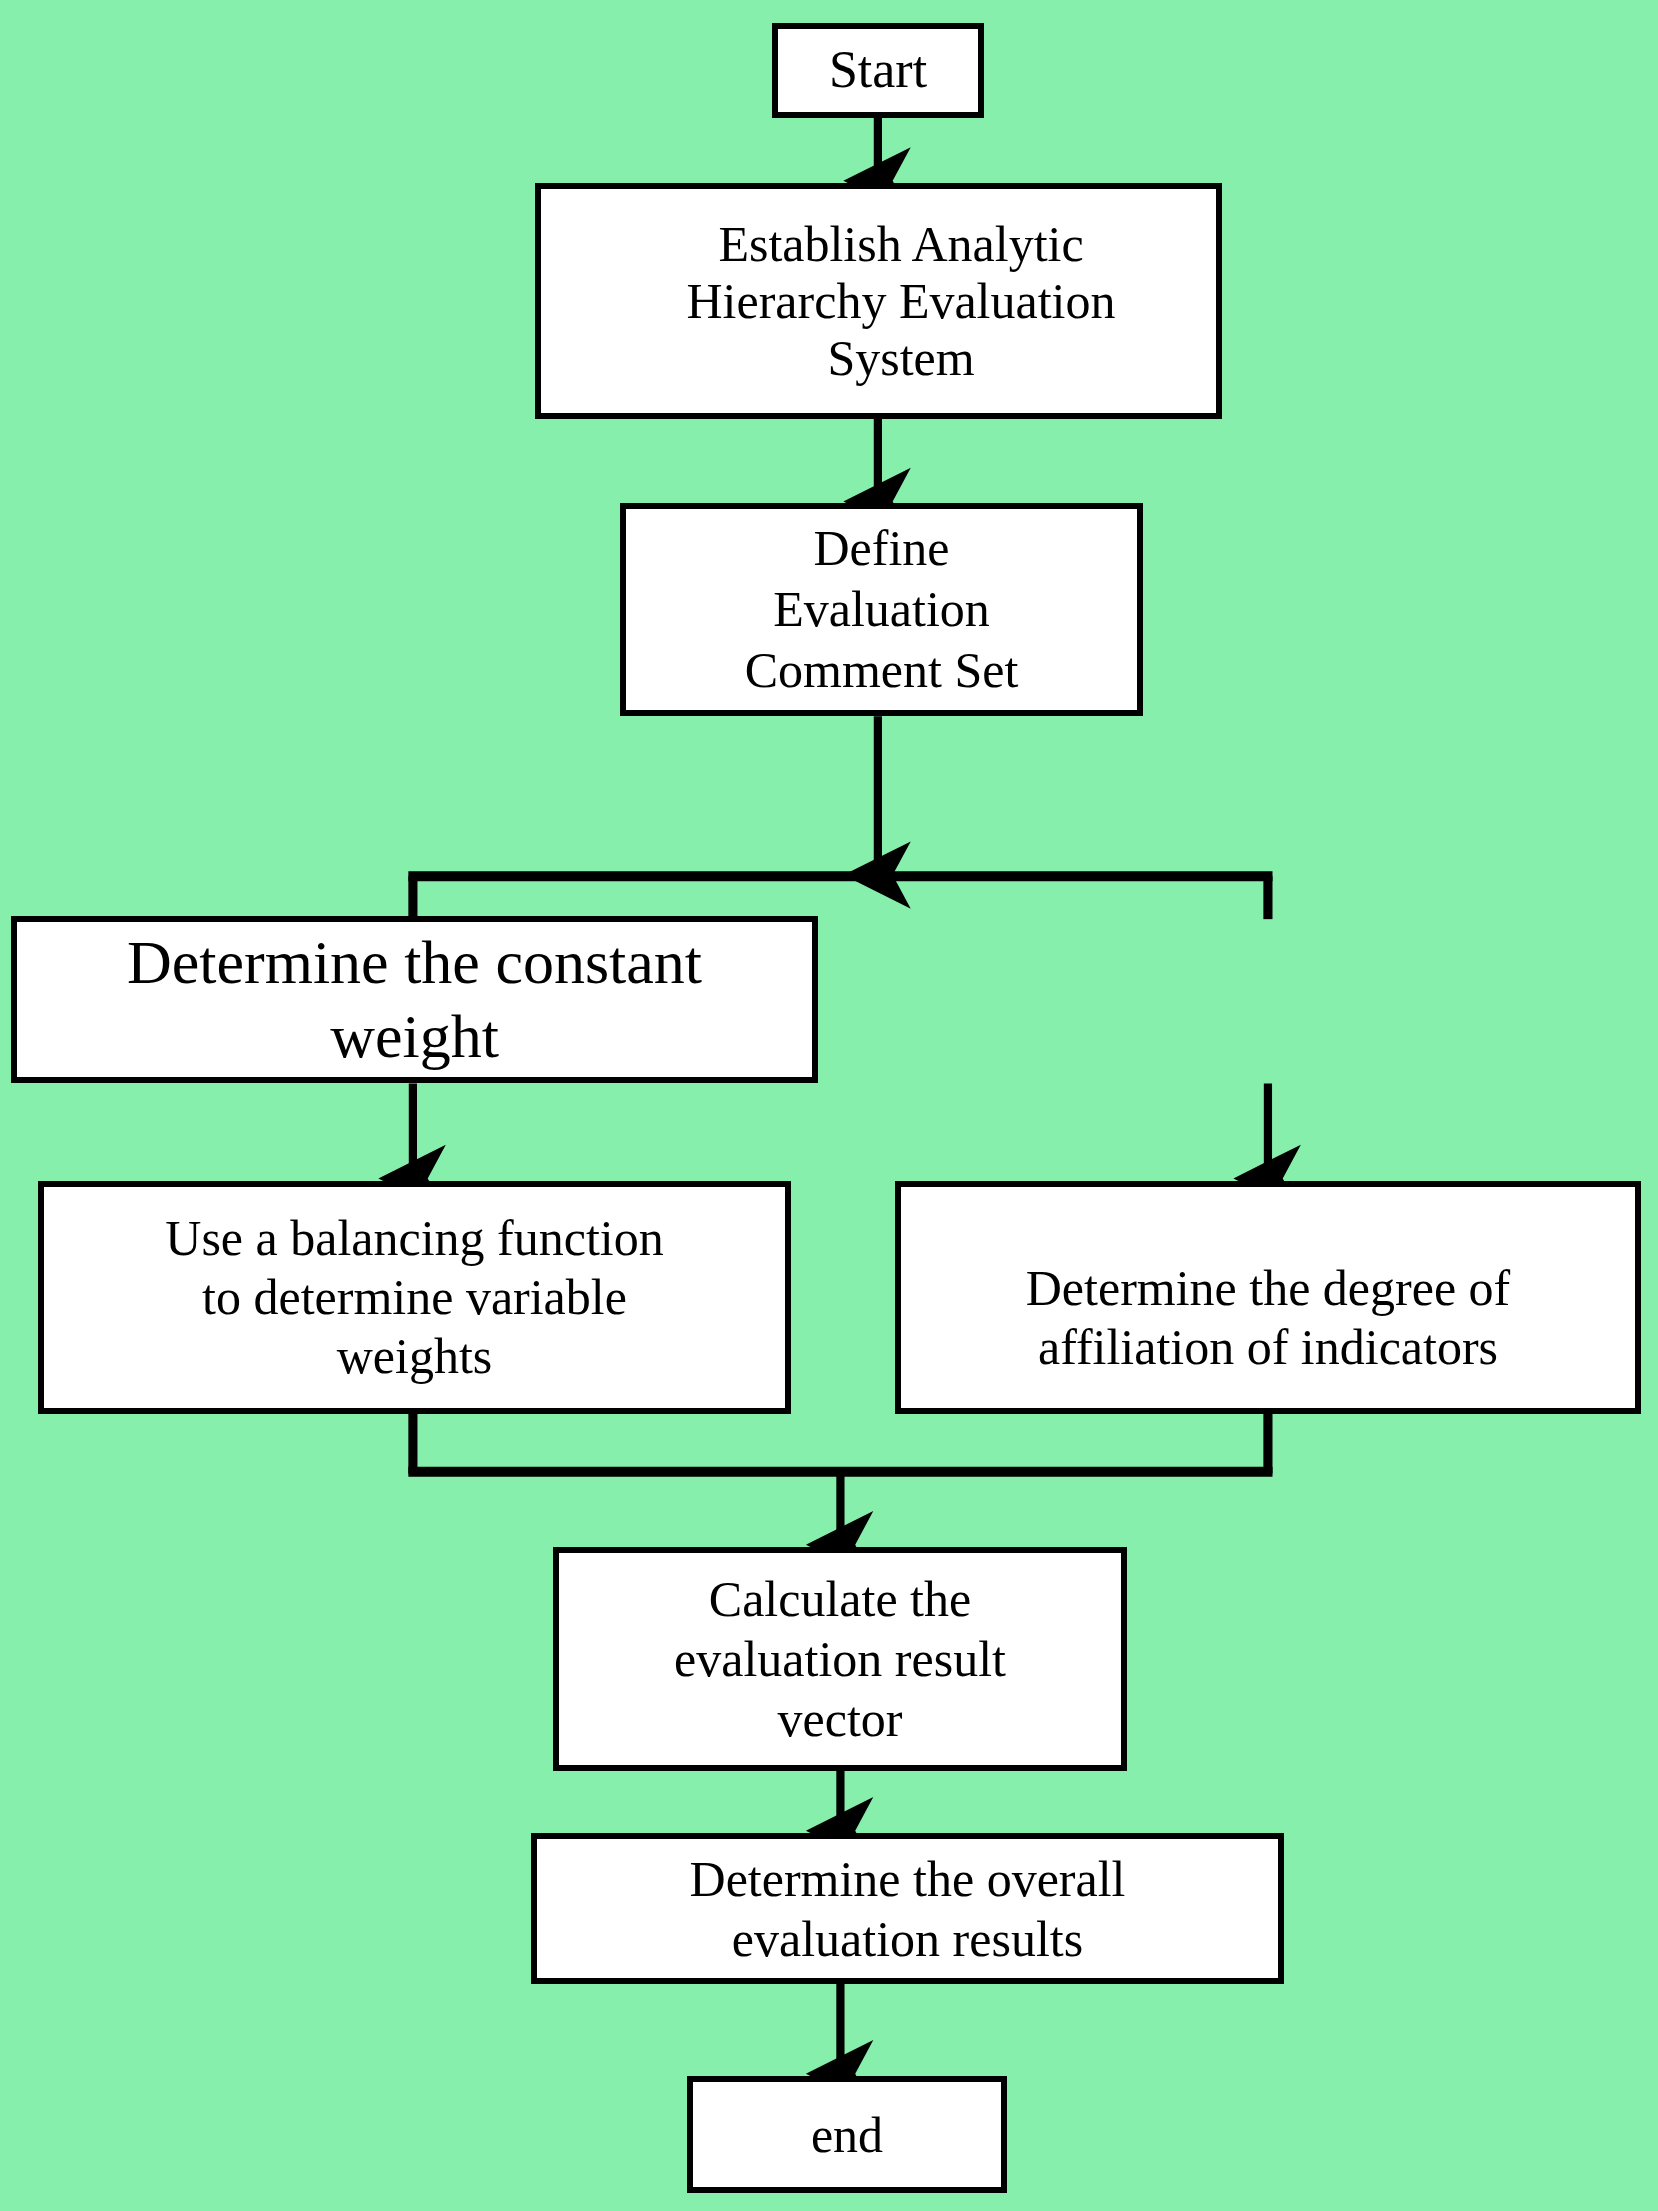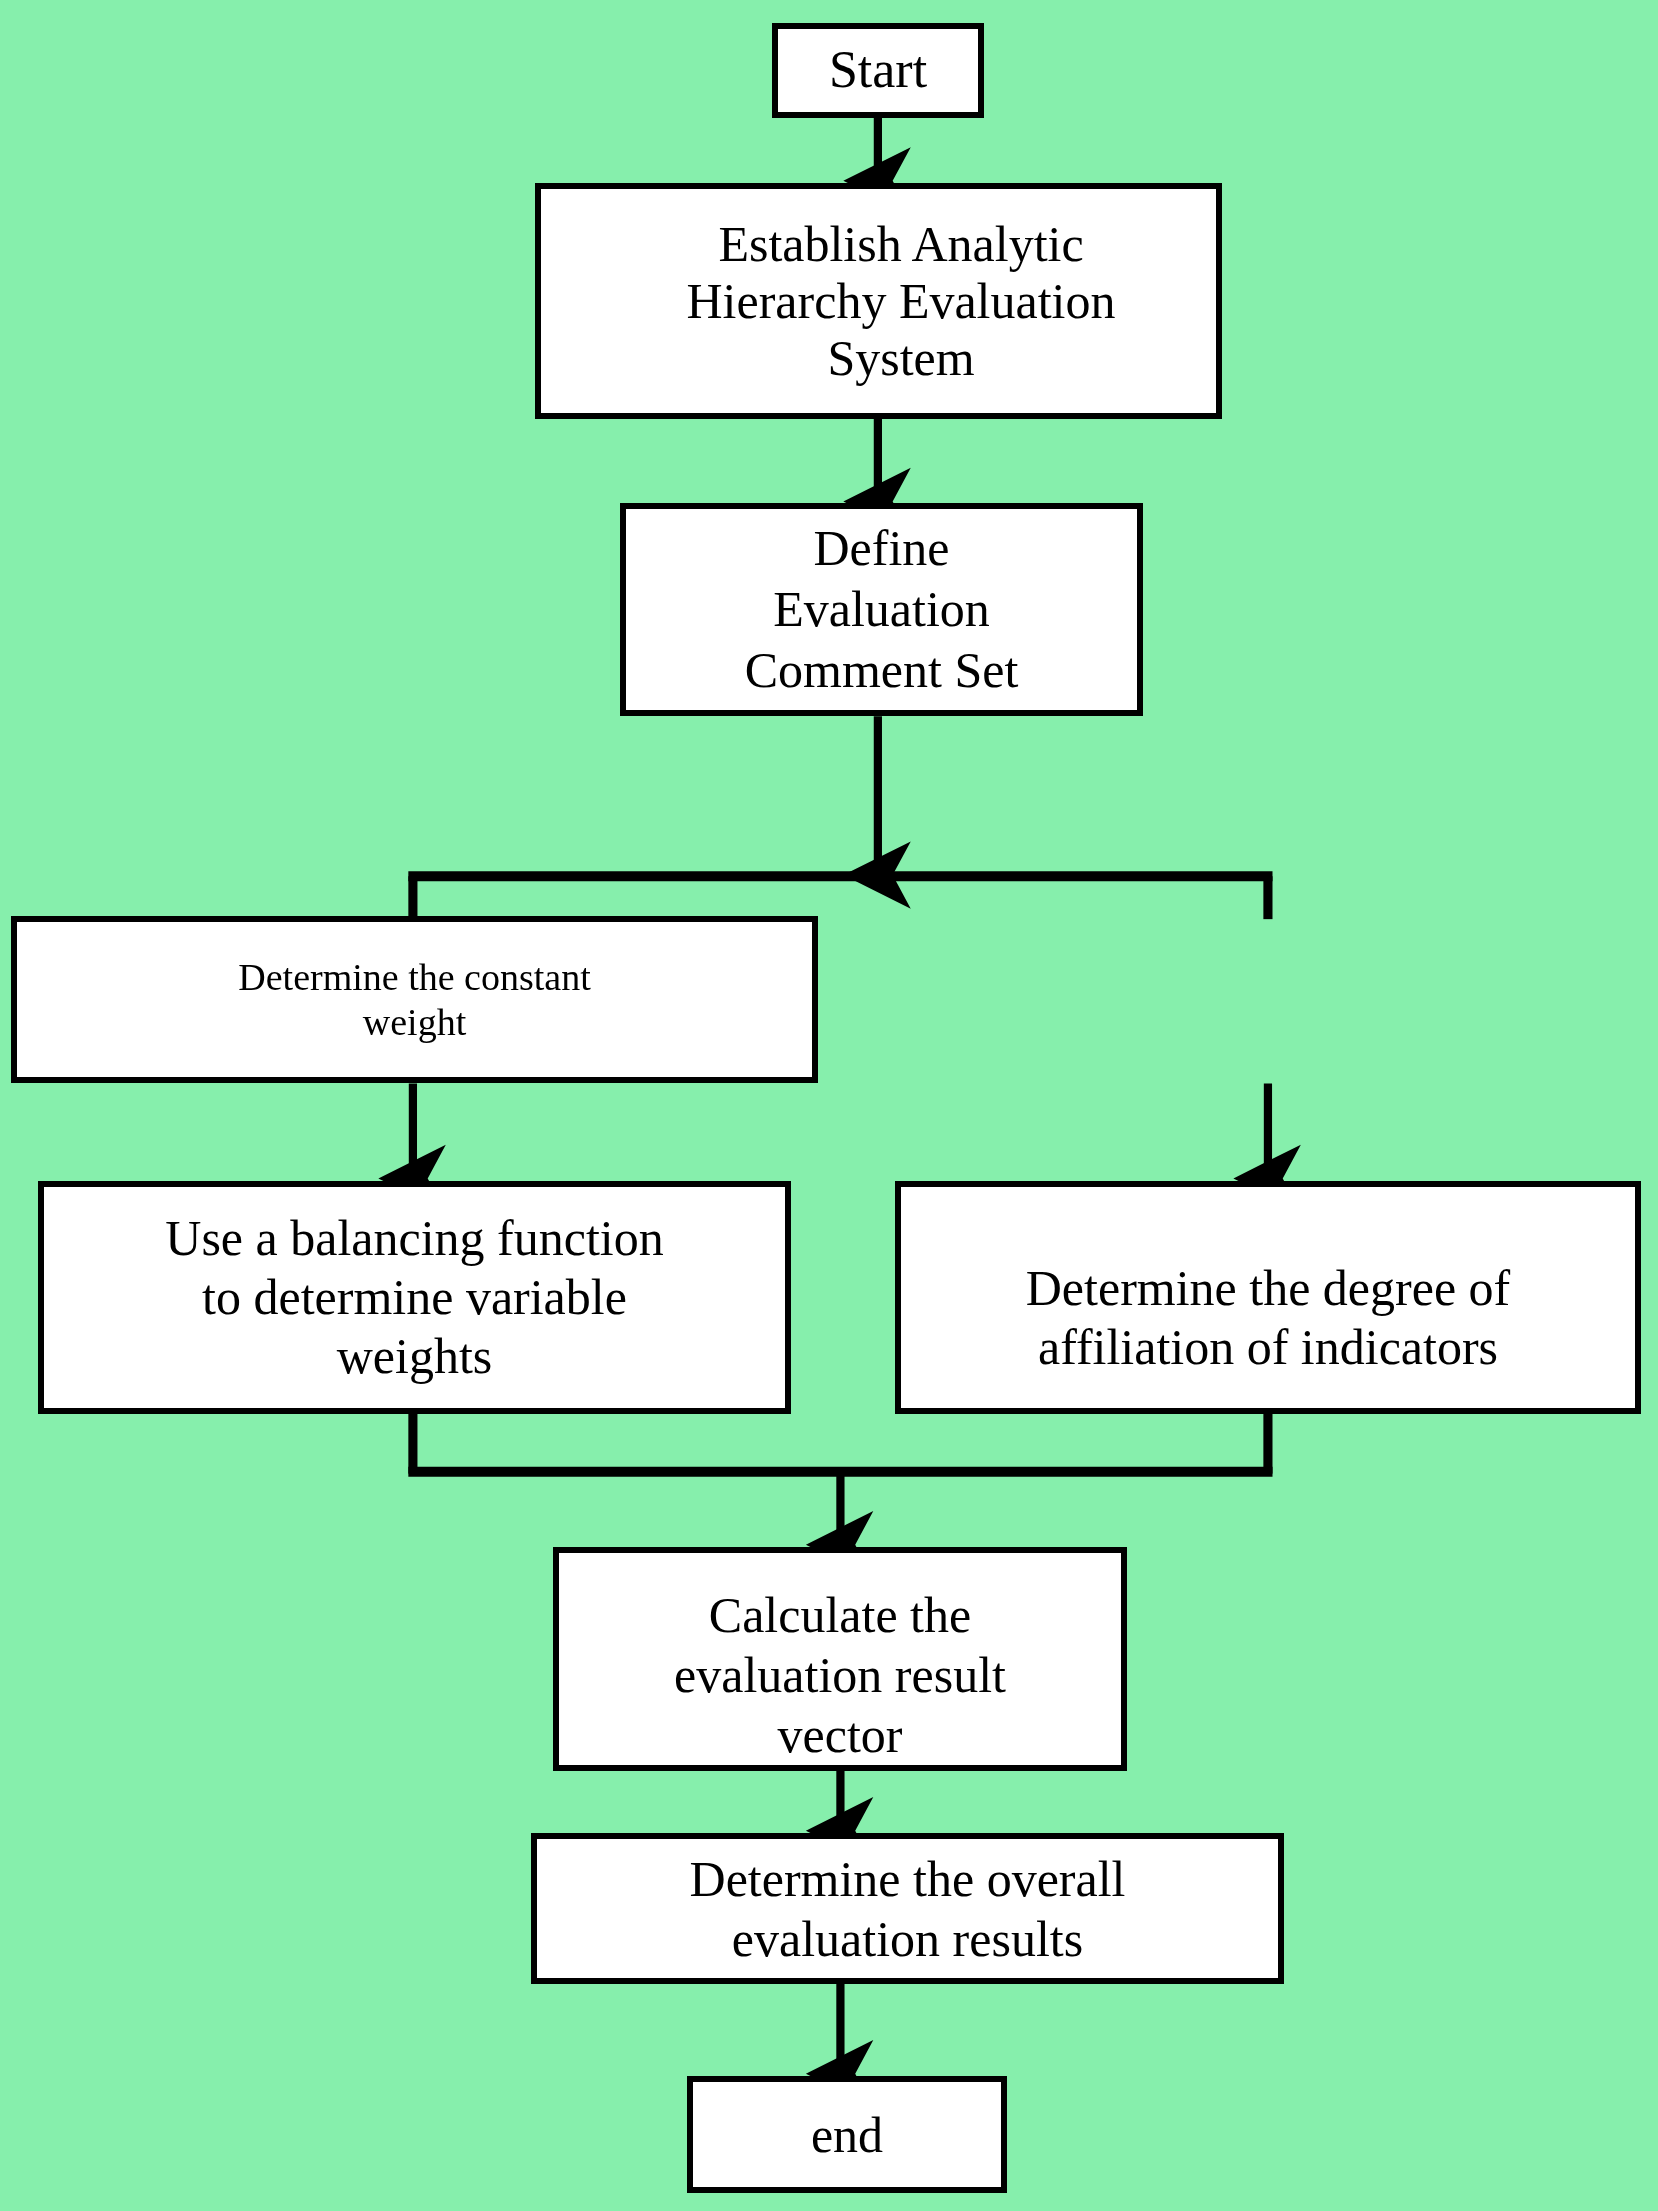--- a/index.html
+++ b/index.html
@@ -51,32 +51,32 @@
   #node-start      { left: 772px;  top: 23px;   width: 212px;  height: 95px; }
   #node-start      .node-label { font-size: 52px; }
 
   #node-establish  { left: 535px;  top: 183px;  width: 687px;  height: 236px; }
   #node-establish  .node-label { font-size: 50px; line-height: 1.14; margin-left: 45px; }
 
   #node-define     { left: 620px;  top: 503px;  width: 523px;  height: 213px; }
   #node-define     .node-label { font-size: 50px; line-height: 1.22; }
 
   #node-const-weight { left: 11px; top: 916px; width: 807px; height: 167px; }
-  #node-const-weight .node-label { font-size: 38px; line-height: 1.18; }
+  #node-const-weight .node-label { font-size: 62px; line-height: 1.18; }
 
   #node-normalize  { left: 926px; top: 916px; width: 684px;  height: 167px; }
   #node-normalize  .node-label { font-size: 50px; line-height: 1.18; }
 
   #node-balancing  { left: 38px;   top: 1181px; width: 753px;  height: 233px; }
   #node-balancing  .node-label { font-size: 50px; line-height: 1.18; }
 
   #node-affiliation{ left: 895px;  top: 1181px; width: 746px;  height: 233px; }
   #node-affiliation .node-label { font-size: 50px; line-height: 1.18; margin-top: 40px; }
 
-  #node-calculate  { left: 553px;  top: 1547px; width: 574px;  height: 224px; align-items: flex-end; }
+  #node-calculate  { left: 553px;  top: 1547px; width: 574px;  height: 224px; }
   #node-calculate  .node-label { font-size: 50px; line-height: 1.2; }
 
   #node-overall    { left: 484px;  top: 1833px; width: 753px;  height: 151px; margin-left: 47px; }
   #node-overall    .node-label { font-size: 50px; line-height: 1.2; }
 
   #node-end        { left: 687px;  top: 2076px; width: 320px;  height: 117px; }
   #node-end        .node-label { font-size: 50px; }
 </style>
 </head>
 <body>

